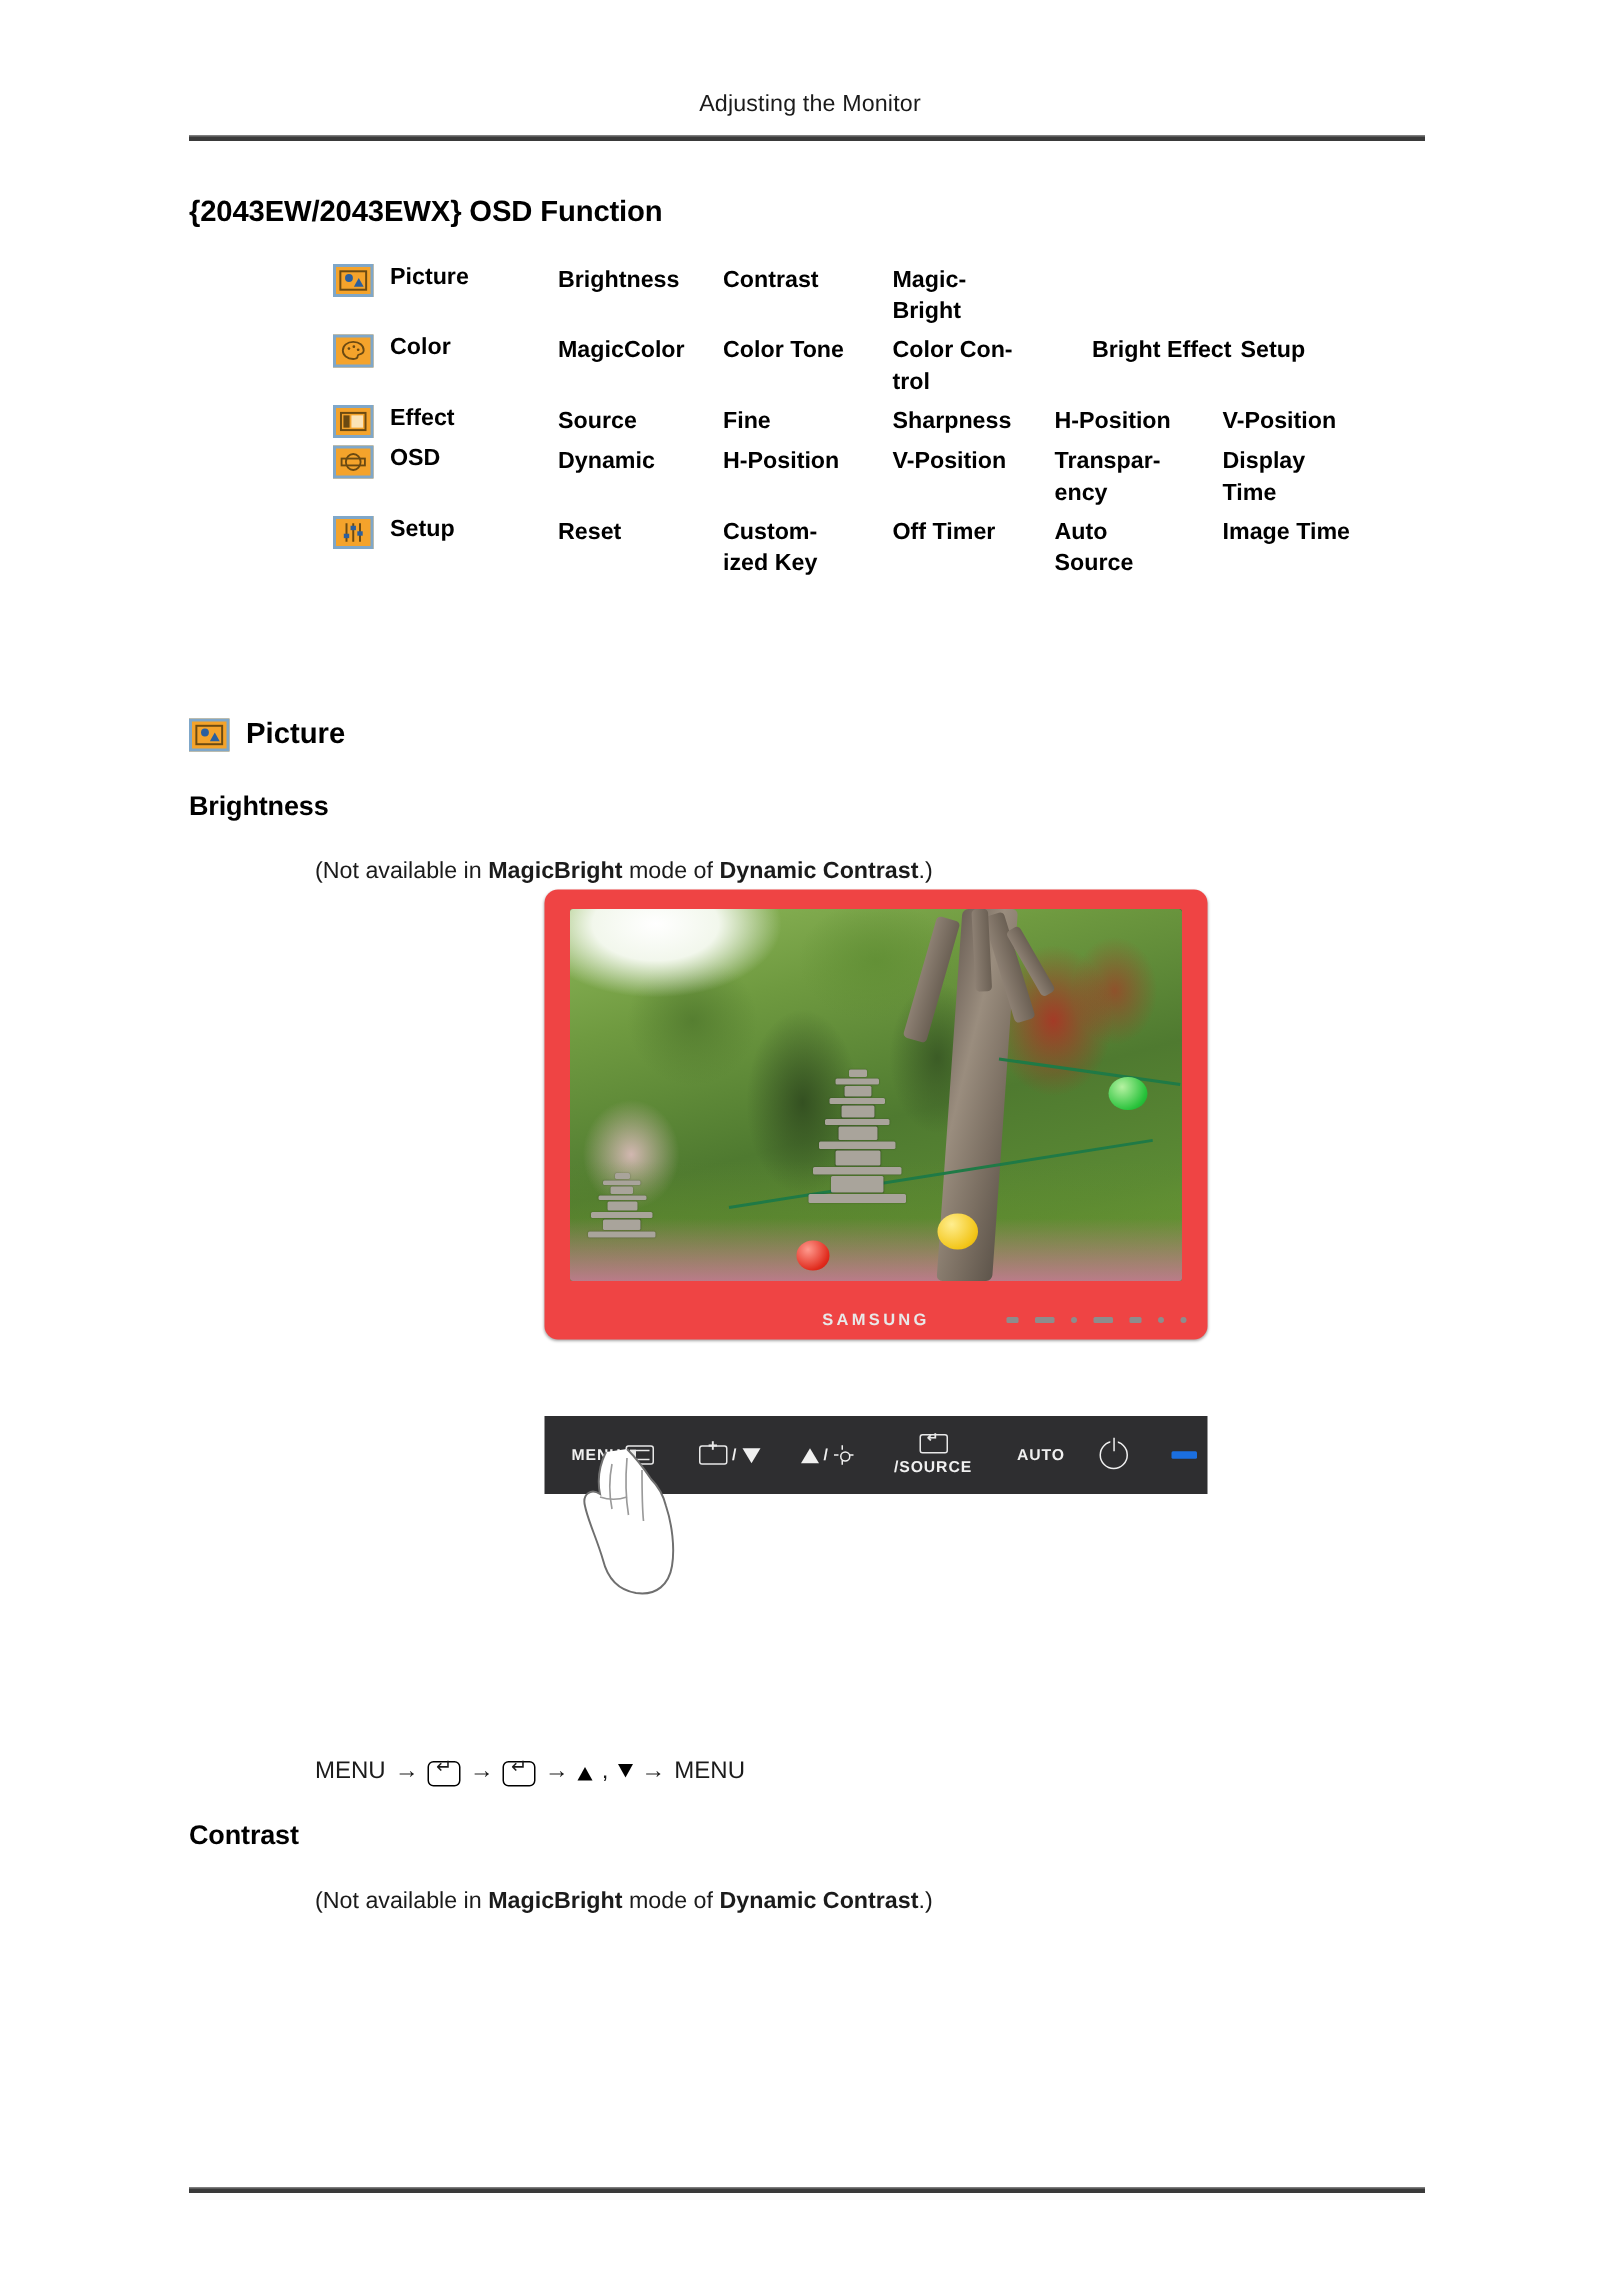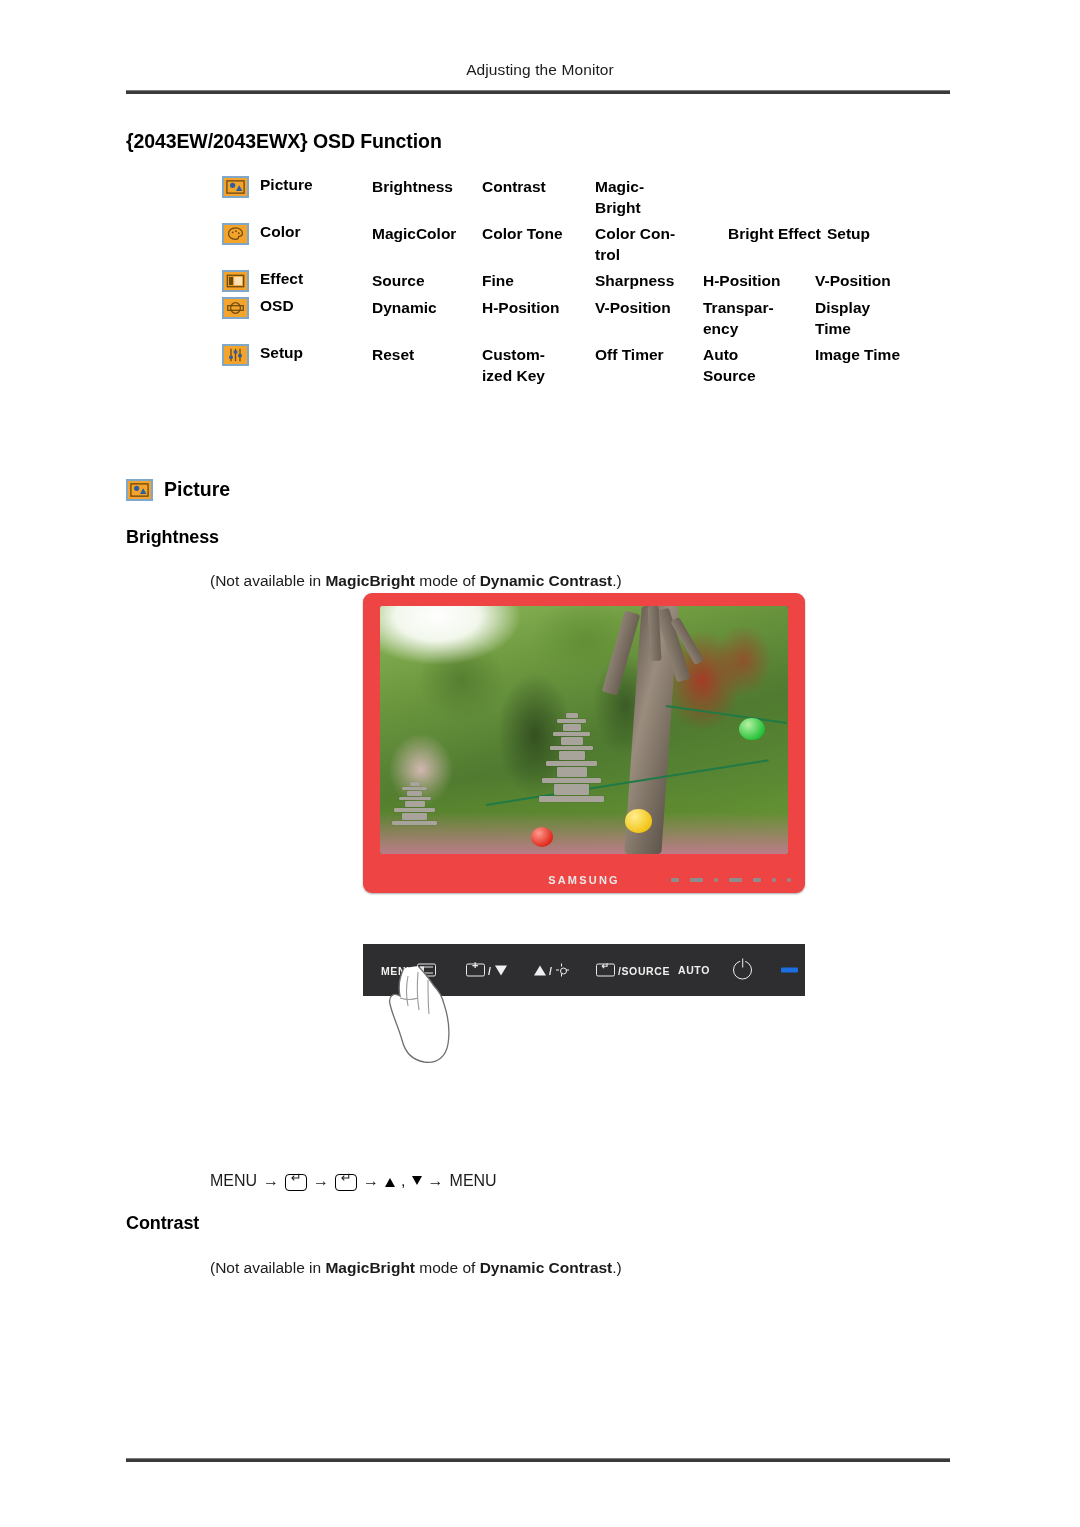--- a/index.html
+++ b/index.html
@@ -222,21 +222,21 @@
     display:flex;align-items:center;
   }
   .ctrl-item{
     position:absolute;top:50%;transform:translateY(-50%);
     color:#f0f0f0;font-size:10.5px;font-weight:bold;letter-spacing:.6px;
     display:flex;align-items:center;gap:3px;white-space:nowrap;
   }
   .k-menu{left:18px;}
   .k-down{left:103px;}
   .k-up{left:171px;}
-  .k-src{left:233px;}
+  .k-src{left:233px;flex-direction:column;}
   .k-auto{left:315px;}
   .k-pwr{left:370px;}
   .k-led{left:418px;}
   .boxicon{
     display:inline-block;width:17px;height:11px;
     border:1.3px solid #e8e8e8;border-radius:2px;position:relative;
   }
   .boxicon.plus::after{
     content:"+";position:absolute;left:0;right:0;top:-5px;text-align:center;
     font-size:11px;line-height:11px;color:#e8e8e8;

